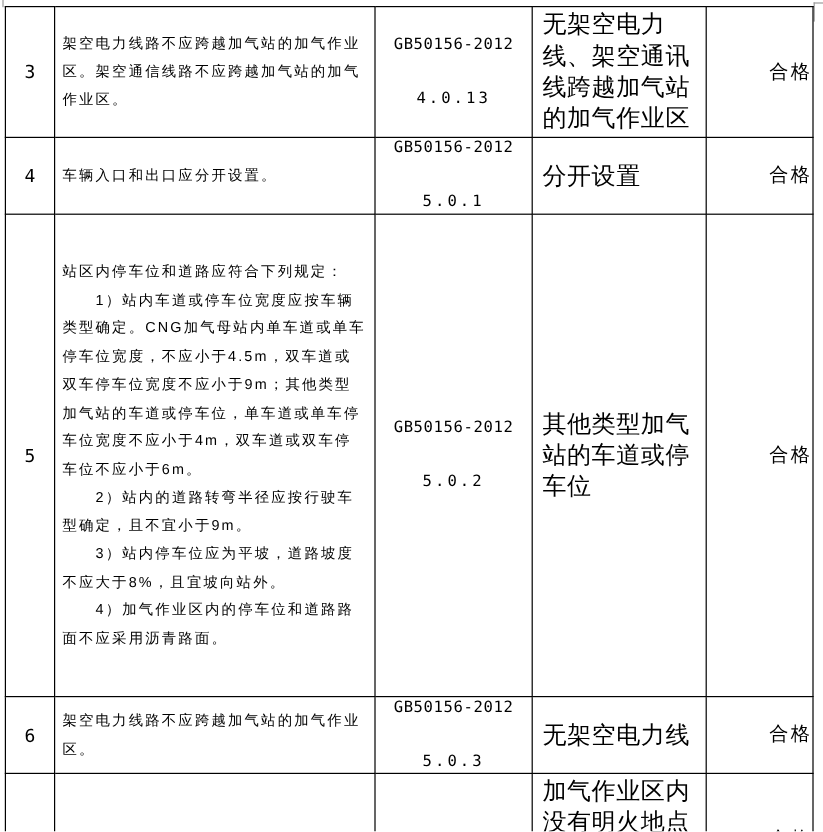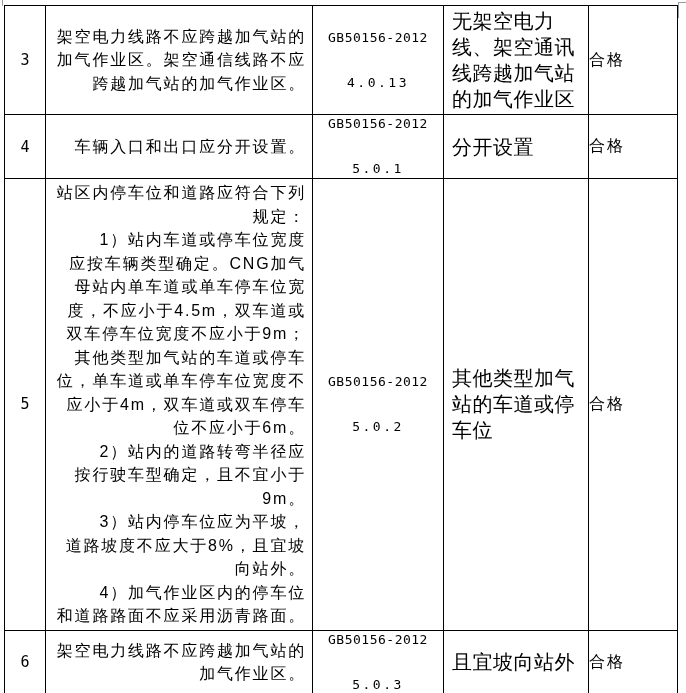--- a/index.html
+++ b/index.html
@@ -35,42 +35,42 @@
   tr.r6{height:56px}
   tr.r7{height:76px}
 
   td.no-cell{
     text-align:center;
     font-family:"DejaVu Sans Mono",monospace;
     font-size:15px;
   }
   .req-text{
     padding:2px 6px;
-    font-size:16px;
+    font-size:12px;
     line-height:23.5px;
     letter-spacing:1.8px;
     white-space:pre-wrap;
-    text-align:right;
+    text-align:left;
   }
   td.std-cell{
     text-align:center;
     font-family:"DejaVu Sans Mono",monospace;
     font-size:13px;
   }
   .std-code{line-height:18px;letter-spacing:0.5px;}
   .std-clause{line-height:18px;margin-top:27px;letter-spacing:2.5px;}
   .act-text{
     padding:2px 8px;
     font-size:20px;
     line-height:26px;
     letter-spacing:0.5px;
     text-align:left;
   }
   td.res-cell{
-    text-align:left;
+    text-align:right;
     font-size:16px;
     letter-spacing:2px;
   }
   
   .artifact{position:absolute;background:#9a9a9a;}
   .artifact-top-left{left:2px;top:0;width:1px;height:6px;}
   .artifact-top-right-v{left:678px;top:2px;width:1px;height:16px;}
   .artifact-top-right-h{left:678px;top:2px;width:8px;height:1px;}
 </style>
 </head>
@@ -144,21 +144,21 @@
       <tr class="r6">
         <td class="no-cell">6</td>
         <td>
           <div class="req-text">架空电力线路不应跨越加气站的加气作业区。</div>
         </td>
         <td class="std-cell">
           <div class="std-code">GB50156-2012</div>
           <div class="std-clause">5.0.3</div>
         </td>
         <td>
-          <div class="act-text">且宜坡向站外</div>
+          <div class="act-text">无架空电力线</div>
         </td>
         <td class="res-cell">合格</td>
       </tr>
 
       <tr class="r7">
         <td class="no-cell">7</td>
         <td>
           
         </td>
         <td class="std-cell">

